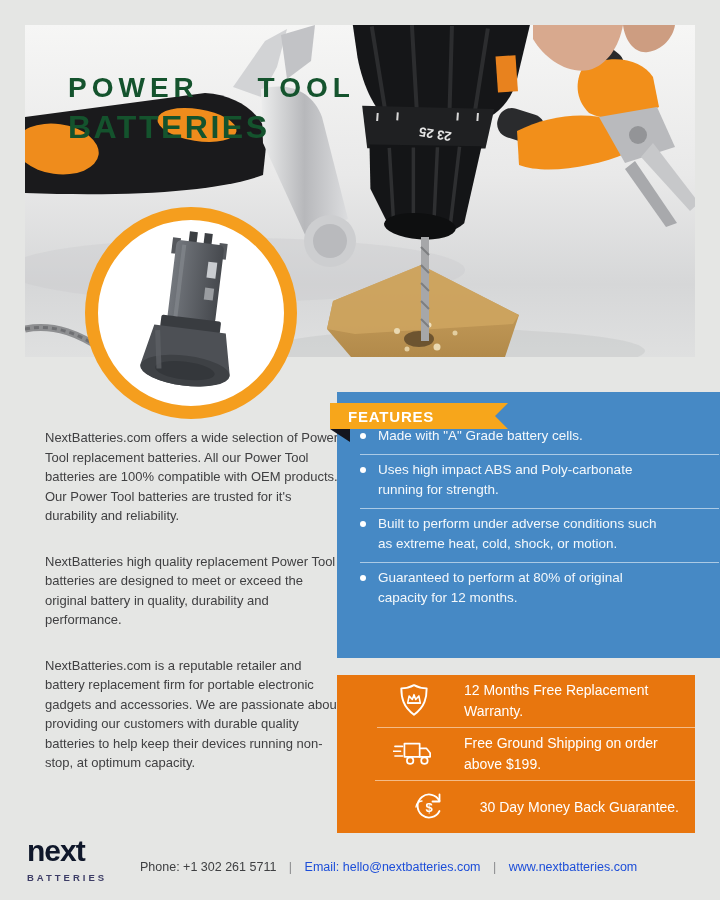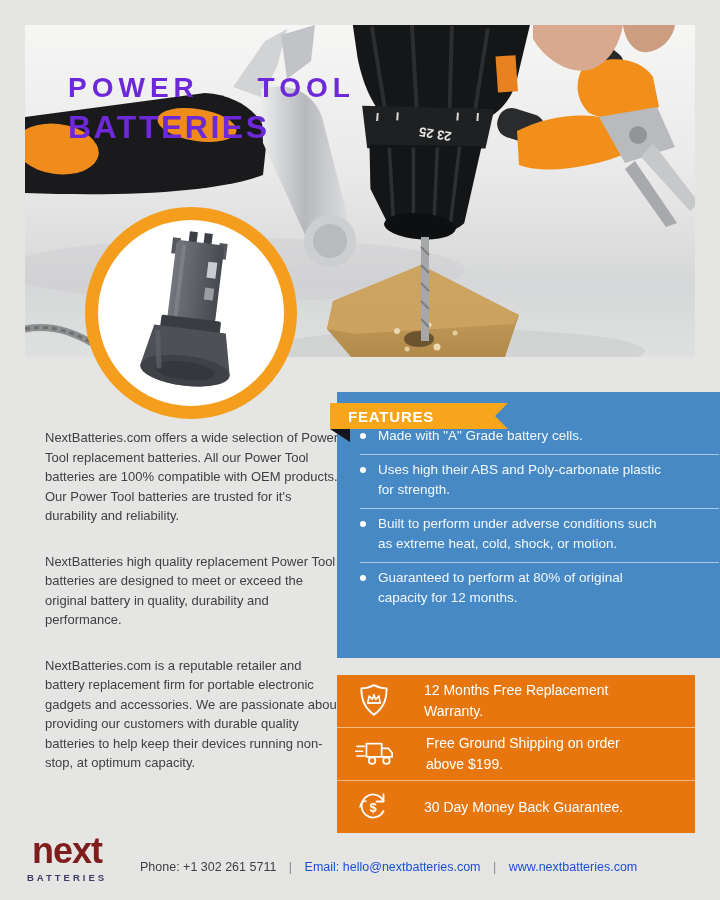--- a/index.html
+++ b/index.html
@@ -2,21 +2,21 @@
 <html><head>
 <meta charset="utf-8">
 <style>
   * { margin:0; padding:0; box-sizing:border-box; }
   html,body { width:720px; height:900px; }
   body { font-family:"Liberation Sans","DejaVu Sans",sans-serif; background:#e5e6e4; position:relative; overflow:hidden; }
 
   
   .hero { position:absolute; left:25px; top:25px; width:670px; height:332px; overflow:hidden; }
   .hero svg { display:block; }
-  .hero-title { position:absolute; left:43px; top:44px; color:#6d28d9; font-weight:bold; }
+  .hero-title { position:absolute; left:43px; top:44px; color:#14532d; font-weight:bold; }
   .hero-title .line1 { font-size:28px; letter-spacing:5px; word-spacing:46px; line-height:38px; }
   .hero-title .line2 { font-size:32px; letter-spacing:2.5px; line-height:40px; }
 
   
   .product-circle { position:absolute; left:85px; top:207px; width:212px; height:212px;
     border-radius:50%; background:#ffffff; border:13px solid #f59e1e; z-index:5; overflow:hidden; }
   .product-circle svg { display:block; }
 
   
   .about { position:absolute; left:25px; top:428px; width:296px; z-index:2;margin-left:20px; }
@@ -33,30 +33,30 @@
     clip-path:polygon(0 0,100% 0,100% 100%); }
   .features-list { list-style:none; padding:29px 12px 0 23px; }
   .features-list li { display:flex; padding:5px 0 8px 0; border-bottom:1px solid rgba(255,255,255,0.55); }
   .features-list li:last-child { border-bottom:none; }
   .features-list .bullet { width:6px; height:6px; border-radius:50%; background:#ffffff; flex:0 0 6px;
     margin:7px 12px 0 0; }
   .features-list .ftext { font-size:13.5px; line-height:20px; color:#f4f8fb; max-width:286px; }
 
   
   .orange-box { position:absolute; left:337px; top:675px; width:358px; height:158px;
-    background:#e8760e; z-index:4; display:flex; flex-direction:column; }
+    background:#e8760e; z-index:4; display:flex; flex-direction:column;align-items:flex-end; }
   .g-row { flex:1; display:flex; align-items:center; padding:0 16px 0 18px;
     border-bottom:1px solid rgba(255,255,255,0.5); }
   .g-row:last-child { border-bottom:none; }
   .g-icon { flex:0 0 38px; margin-right:31px; display:flex; align-items:center; }
   .g-text { font-size:14px; line-height:21px; color:#ffffff; max-width:215px; }
 
   
   .footer-logo { position:absolute; left:27px; top:831px; z-index:2; }
-  .logo-primary { font-size:36px; line-height:40px; font-weight:bold; letter-spacing:-1px; color:#7f1d1d;text-align:center; }
+  .logo-primary { font-size:30px; line-height:40px; font-weight:bold; letter-spacing:-1px; color:#0f172a; }
   .logo-secondary { font-size:9.5px; font-weight:bold; letter-spacing:3px; color:#3d3d66; margin-top:1px; }
   .footer-contact { position:absolute; left:140px; top:860px; font-size:12.5px; color:#3f4042; z-index:2; }
   .footer-contact .sep { color:#8b8c8e; margin:0 9px; }
   .footer-contact a { color:#1d4ed8; text-decoration:none; }
 </style>
 </head>
 <body>
 
 <div class="hero">
   <svg viewBox="0 0 670 332" width="670" height="332">
@@ -188,21 +188,21 @@
     <span class="ribbon-label">FEATURES</span>
   </div>
   <div class="ribbon-fold"></div>
   <ul class="features-list">
     <li>
       <span class="bullet"></span>
       <span class="ftext">Made with "A" Grade battery cells.</span>
     </li>
     <li>
       <span class="bullet"></span>
-      <span class="ftext">Uses high their ABS and Poly-carbonate plastic for strength.</span>
+      <span class="ftext">Uses high impact ABS and Poly-carbonate running for strength.</span>
     </li>
     <li>
       <span class="bullet"></span>
       <span class="ftext">Built to perform under adverse conditions such as extreme heat, cold, shock, or motion.</span>
     </li>
     <li>
       <span class="bullet"></span>
       <span class="ftext">Guaranteed to perform at 80% of original capacity for 12 months.</span>
     </li>
   </ul>

